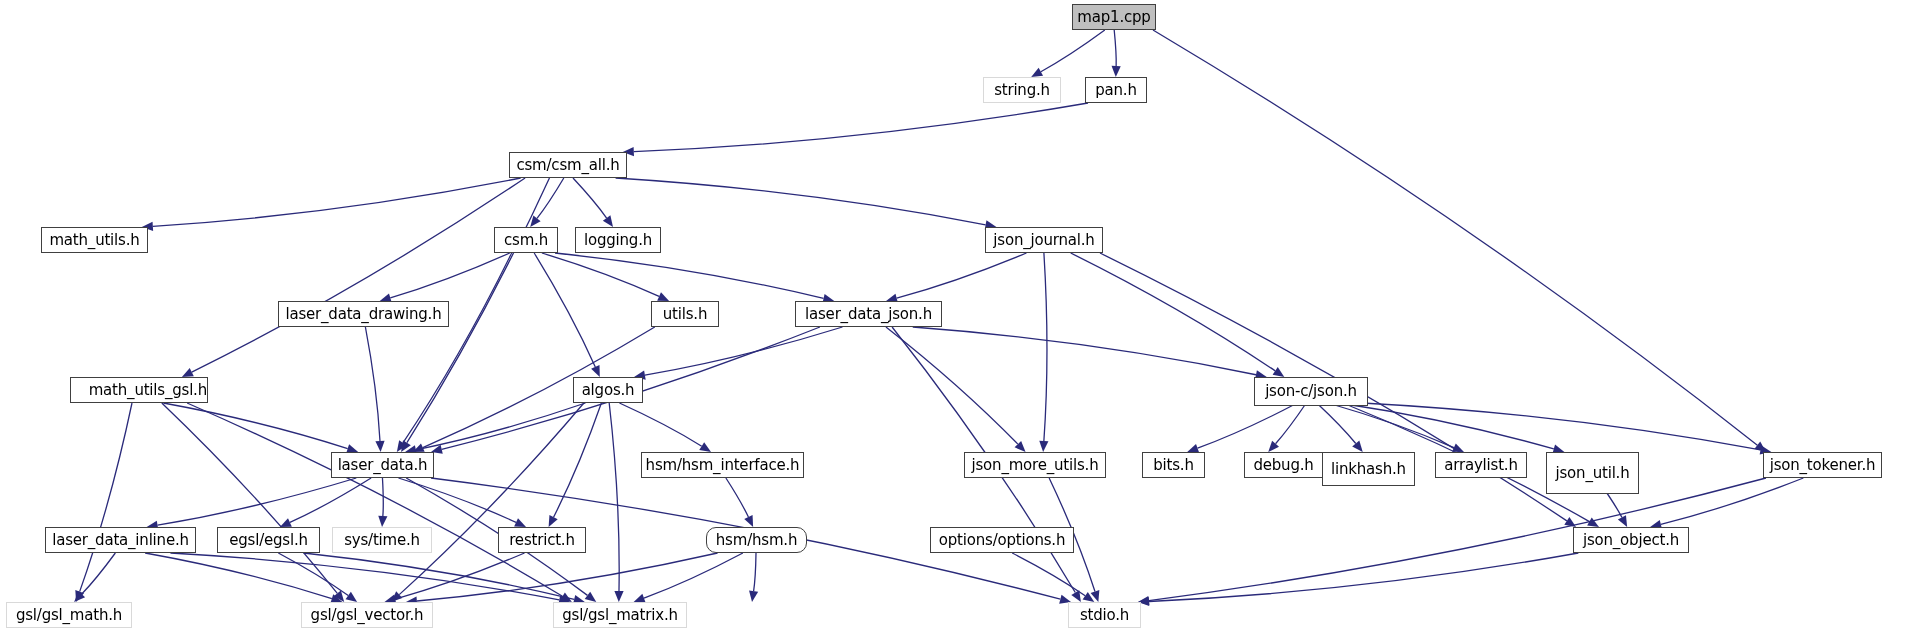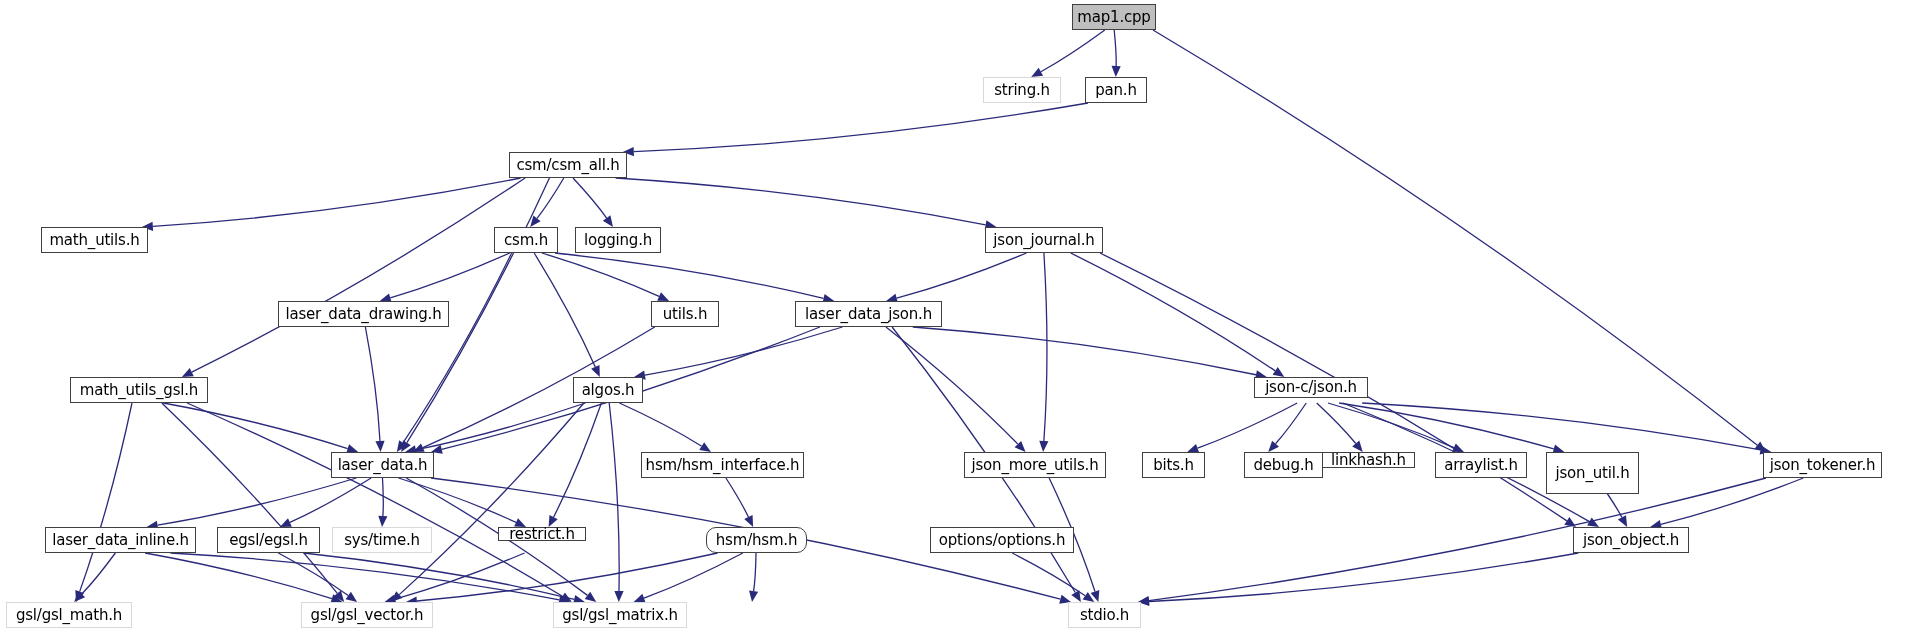--- a/index.html
+++ b/index.html
@@ -184,66 +184,66 @@
       </div>
       <div class="node" style="left: 278px; top: 301px; width: 171px; height: 26px;">
         <span>laser_data_drawing.h</span>
       </div>
       <div class="node" style="left: 651px; top: 301px; width: 68px; height: 26px;">
         <span>utils.h</span>
       </div>
       <div class="node" style="left: 795px; top: 301px; width: 147px; height: 26px; align-items: center;">
         <span>laser_data_json.h</span>
       </div>
-      <div class="node" style="left: 70px; top: 377px; width: 138px; height: 26px;">
+      <div class="node" style="left: 70px; top: 377px; width: 138px; height: 26px; justify-content: flex-end;">
         <span>math_utils_gsl.h</span>
       </div>
       <div class="node" style="left: 573px; top: 377px; width: 70px; height: 26px;">
         <span>algos.h</span>
       </div>
-      <div class="node" style="left: 1254px; top: 377px; width: 114px; height: 21px;">
+      <div class="node" style="left: 1254px; top: 377px; width: 114px; height: 29px;">
         <span>json-c/json.h</span>
       </div>
       <div class="node" style="left: 331px; top: 452px; width: 103px; height: 26px;">
         <span>laser_data.h</span>
       </div>
       <div class="node" style="left: 641px; top: 452px; width: 163px; height: 26px;">
         <span>hsm/hsm_interface.h</span>
       </div>
       <div class="node" style="left: 964px; top: 452px; width: 142px; height: 26px;">
         <span>json_more_utils.h</span>
       </div>
       <div class="node" style="left: 1142px; top: 452px; width: 63px; height: 26px;">
         <span>bits.h</span>
       </div>
       <div class="node" style="left: 1224px; top: 452px; width: 79px; height: 26px; margin-left: 20px;">
         <span>debug.h</span>
       </div>
-      <div class="node" style="left: 1322px; top: 452px; width: 93px; height: 16px;">
+      <div class="node" style="left: 1322px; top: 452px; width: 93px; height: 34px;">
         <span>linkhash.h</span>
       </div>
       <div class="node" style="left: 1435px; top: 452px; width: 92px; height: 26px;">
         <span>arraylist.h</span>
       </div>
       <div class="node" style="left: 1546px; top: 452px; width: 93px; height: 42px;">
         <span>json_util.h</span>
       </div>
       <div class="node" style="left: 1763px; top: 452px; width: 119px; height: 26px;">
         <span>json_tokener.h</span>
       </div>
       <div class="node" style="left: 45px; top: 527px; width: 151px; height: 26px;">
         <span>laser_data_inline.h</span>
       </div>
       <div class="node" style="left: 217px; top: 527px; width: 103px; height: 26px;">
         <span>egsl/egsl.h</span>
       </div>
       <div class="node sys" style="left: 332px; top: 527px; width: 100px; height: 26px;">
         <span>sys/time.h</span>
       </div>
-      <div class="node" style="left: 498px; top: 527px; width: 88px; height: 14px;">
+      <div class="node" style="left: 498px; top: 527px; width: 88px; height: 26px;">
         <span>restrict.h</span>
       </div>
       <div class="node" style="left: 706px; top: 527px; width: 101px; height: 26px; border-radius: 10px;">
         <span>hsm/hsm.h</span>
       </div>
       <div class="node" style="left: 930px; top: 527px; width: 144px; height: 26px;">
         <span>options/options.h</span>
       </div>
       <div class="node" style="left: 1573px; top: 527px; width: 116px; height: 26px;">
         <span>json_object.h</span>

